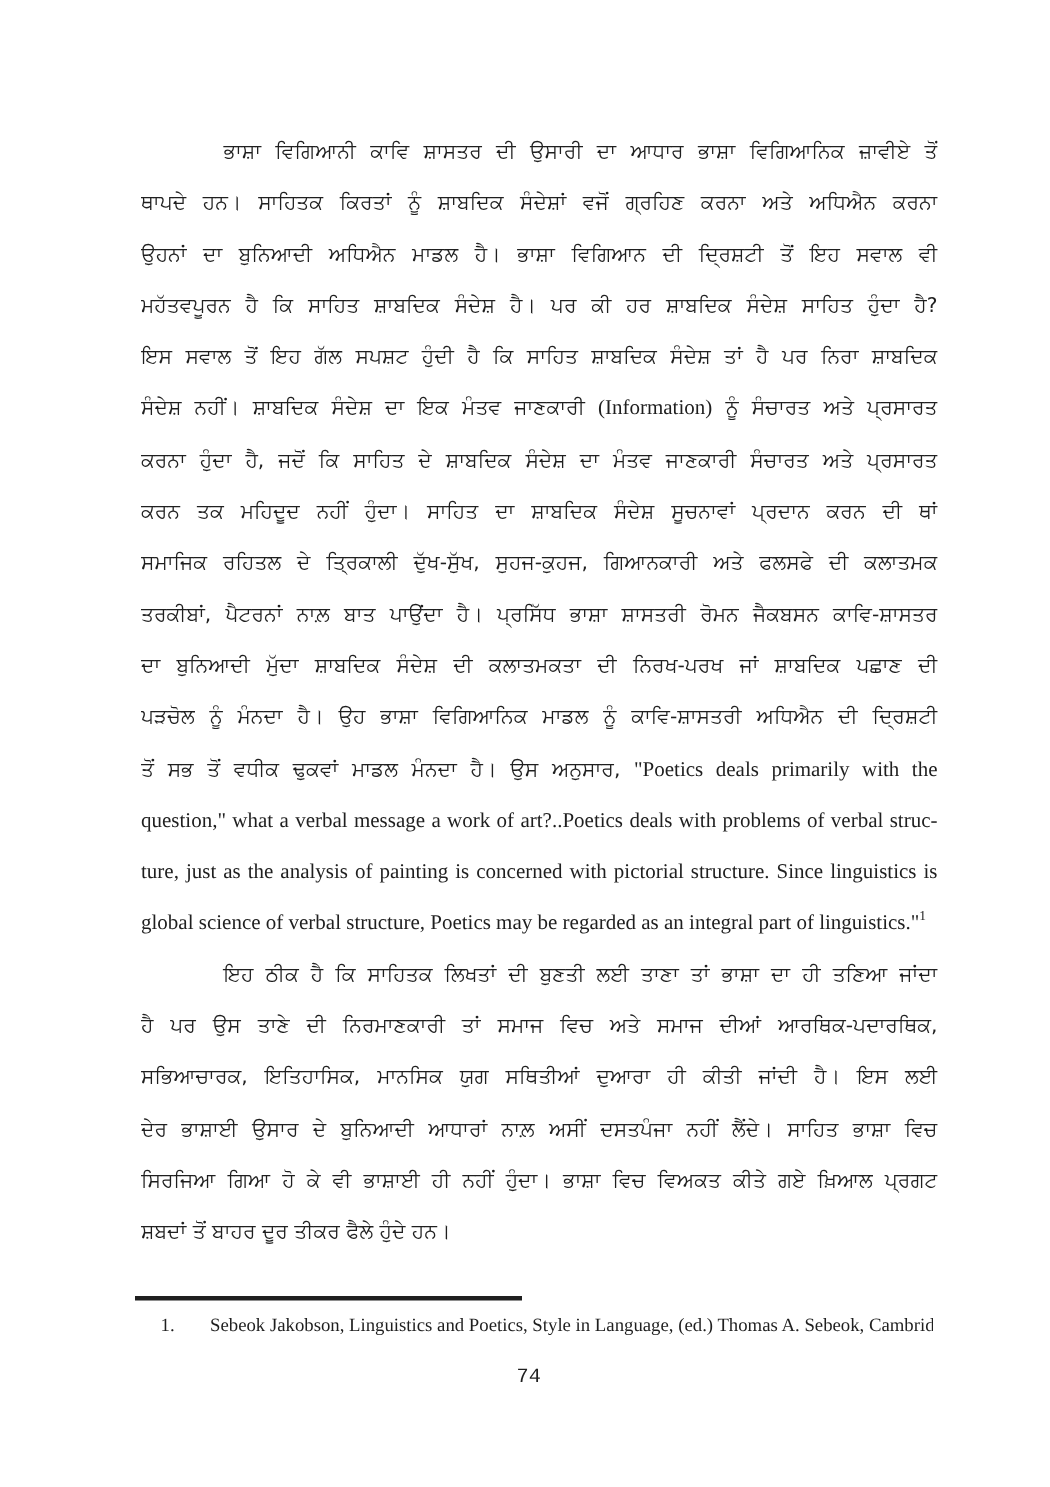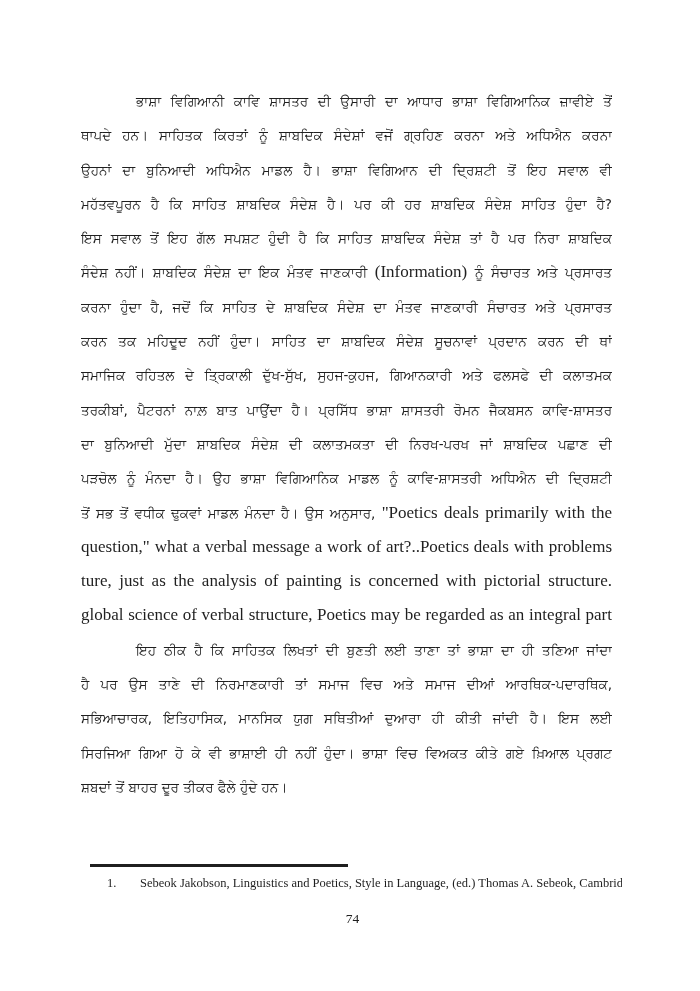--- a/index.html
+++ b/index.html
@@ -11,41 +11,41 @@
     position: relative;
     width: 700px;
     height: 991px;
     background: #ffffff;
     overflow: hidden;
     font-family: "Liberation Serif", serif;
     color: #1f1f1f;
   }
   .body-text {
     position: absolute;
-    left: 81px;
+    left: 94px;
     top: 84px;
     width: 531px;
   }
   .line {
     height: 34.3px;
     line-height: 34.3px;
     overflow: hidden;
     text-align: justify;
     text-align-last: justify;
     font-family: "DejaVu Sans", sans-serif;
     font-size: 13.5px;
     color: #1f1f1f;
     white-space: normal;
   }
   .line.indent { text-indent: 55px; }
   .line.para-end { text-align-last: left; }
   .seg-pa { font-family: "DejaVu Sans", sans-serif; }
   .seg-en {
     font-family: "Liberation Serif", serif;
-    font-size: 17px;
+    font-size: 14px;
     margin-top: 28px;
   }
   .seg-sup {
     font-family: "Liberation Serif", serif;
     font-size: 9px;
     vertical-align: super;
     line-height: 0;
   }
   .footnote-rule {
     position: absolute;
@@ -74,21 +74,21 @@
     width: 33px;
   }
   .fn-line.fn-continuation { padding-left: 33px; }
   .fn-bold { font-weight: normal; }
   .page-number {
     position: absolute;
     left: 87px;
     top: 911px;
     width: 531px;
     text-align: center;
-    font-family: Liberation Serif, serif;
+    font-family: Liberation Mono, monospace;
     font-size: 13.5px;
     color: #1f1f1f;
   }
 </style>
 </head>
 <body>
 
 <div class="page">
   <div class="body-text">
       <div class="line indent"><span class="seg-pa">ਭਾਸ਼ਾ ਵਿਗਿਆਨੀ ਕਾਵਿ ਸ਼ਾਸਤਰ ਦੀ ਉਸਾਰੀ ਦਾ ਆਧਾਰ ਭਾਸ਼ਾ ਵਿਗਿਆਨਿਕ ਜ਼ਾਵੀਏ ਤੋਂ</span></div>
@@ -103,20 +103,21 @@
       <div class="line"><span class="seg-pa">ਤਰਕੀਬਾਂ, ਪੈਟਰਨਾਂ ਨਾਲ਼ ਬਾਤ ਪਾਉਂਦਾ ਹੈ। ਪ੍ਰਸਿੱਧ ਭਾਸ਼ਾ ਸ਼ਾਸਤਰੀ ਰੋਮਨ ਜੈਕਬਸਨ ਕਾਵਿ-ਸ਼ਾਸਤਰ</span></div>
       <div class="line"><span class="seg-pa">ਦਾ ਬੁਨਿਆਦੀ ਮੁੱਦਾ ਸ਼ਾਬਦਿਕ ਸੰਦੇਸ਼ ਦੀ ਕਲਾਤਮਕਤਾ ਦੀ ਨਿਰਖ-ਪਰਖ ਜਾਂ ਸ਼ਾਬਦਿਕ ਪਛਾਣ ਦੀ</span></div>
       <div class="line"><span class="seg-pa">ਪੜਚੋਲ ਨੂੰ ਮੰਨਦਾ ਹੈ। ਉਹ ਭਾਸ਼ਾ ਵਿਗਿਆਨਿਕ ਮਾਡਲ ਨੂੰ ਕਾਵਿ-ਸ਼ਾਸਤਰੀ ਅਧਿਐਨ ਦੀ ਦ੍ਰਿਸ਼ਟੀ</span></div>
       <div class="line"><span class="seg-pa">ਤੋਂ ਸਭ ਤੋਂ ਵਧੀਕ ਢੁਕਵਾਂ ਮਾਡਲ ਮੰਨਦਾ ਹੈ। ਉਸ ਅਨੁਸਾਰ, </span><span class="seg-en">"Poetics deals primarily with the</span></div>
       <div class="line"><span class="seg-en">question," what a verbal message a work of art?..Poetics deals with problems of verbal struc-</span></div>
       <div class="line"><span class="seg-en">ture, just as the analysis of painting is concerned with pictorial structure. Since linguistics is the</span></div>
       <div class="line para-end"><span class="seg-en">global science of verbal structure, Poetics may be regarded as an integral part of linguistics."</span><span class="seg-sup">1</span></div>
       <div class="line indent"><span class="seg-pa">ਇਹ ਠੀਕ ਹੈ ਕਿ ਸਾਹਿਤਕ ਲਿਖਤਾਂ ਦੀ ਬੁਣਤੀ ਲਈ ਤਾਣਾ ਤਾਂ ਭਾਸ਼ਾ ਦਾ ਹੀ ਤਣਿਆ ਜਾਂਦਾ</span></div>
       <div class="line"><span class="seg-pa">ਹੈ ਪਰ ਉਸ ਤਾਣੇ ਦੀ ਨਿਰਮਾਣਕਾਰੀ ਤਾਂ ਸਮਾਜ ਵਿਚ ਅਤੇ ਸਮਾਜ ਦੀਆਂ ਆਰਥਿਕ-ਪਦਾਰਥਿਕ,</span></div>
       <div class="line"><span class="seg-pa">ਸਭਿਆਚਾਰਕ, ਇਤਿਹਾਸਿਕ, ਮਾਨਸਿਕ ਯੁਗ ਸਥਿਤੀਆਂ ਦੁਆਰਾ ਹੀ ਕੀਤੀ ਜਾਂਦੀ ਹੈ। ਇਸ ਲਈ</span></div>
+      <div class="line"><span class="seg-pa">ਦੇਰ ਭਾਸ਼ਾਈ ਉਸਾਰ ਦੇ ਬੁਨਿਆਦੀ ਆਧਾਰਾਂ ਨਾਲ਼ ਅਸੀਂ ਦਸਤਪੰਜਾ ਨਹੀਂ ਲੈਂਦੇ। ਸਾਹਿਤ ਭਾਸ਼ਾ ਵਿਚ</span></div>
       <div class="line"><span class="seg-pa">ਸਿਰਜਿਆ ਗਿਆ ਹੋ ਕੇ ਵੀ ਭਾਸ਼ਾਈ ਹੀ ਨਹੀਂ ਹੁੰਦਾ। ਭਾਸ਼ਾ ਵਿਚ ਵਿਅਕਤ ਕੀਤੇ ਗਏ ਖ਼ਿਆਲ ਪ੍ਰਗਟ</span></div>
       <div class="line para-end"><span class="seg-pa">ਸ਼ਬਦਾਂ ਤੋਂ ਬਾਹਰ ਦੂਰ ਤੀਕਰ ਫੈਲੇ ਹੁੰਦੇ ਹਨ।</span></div>
     </div>
   <div class="footnote-rule"></div>
   <div class="footnote">
       <div class="fn-line"><span class="fn-marker">1.</span><span class="fn-normal">Sebeok Jakobson, </span><span class="fn-bold">Linguistics and Poetics, Style in Language, </span><span class="fn-normal">(ed.) Thomas A. Sebeok, Cambridge,</span></div>
     </div>
   <div class="page-number">74</div>
 </div>
 

